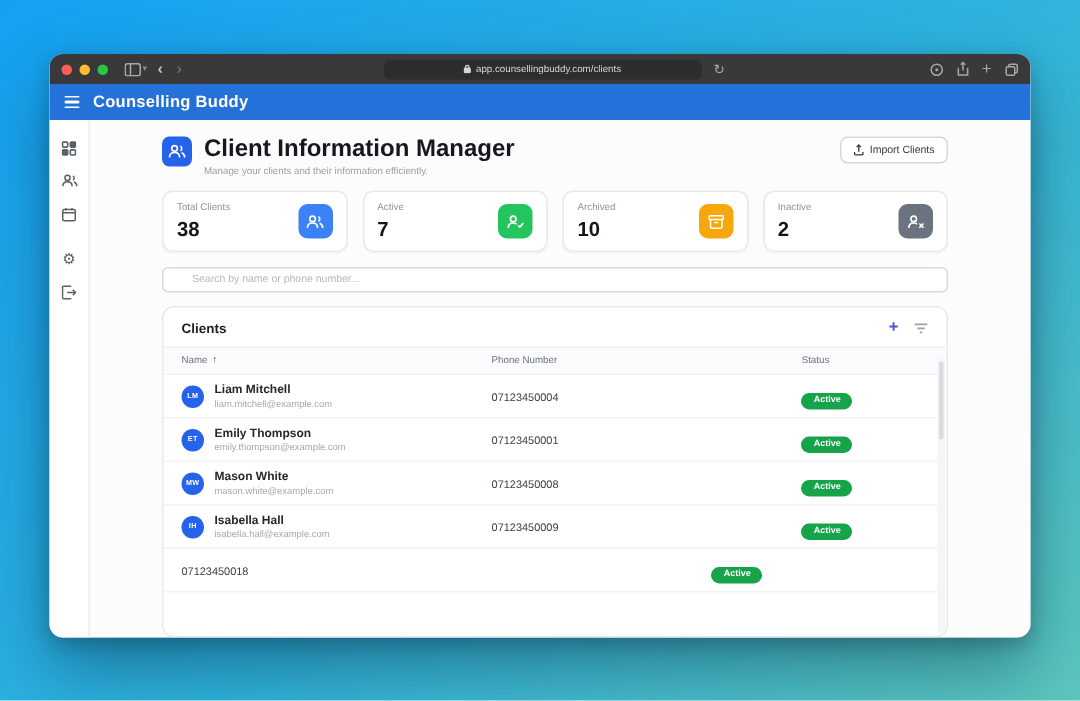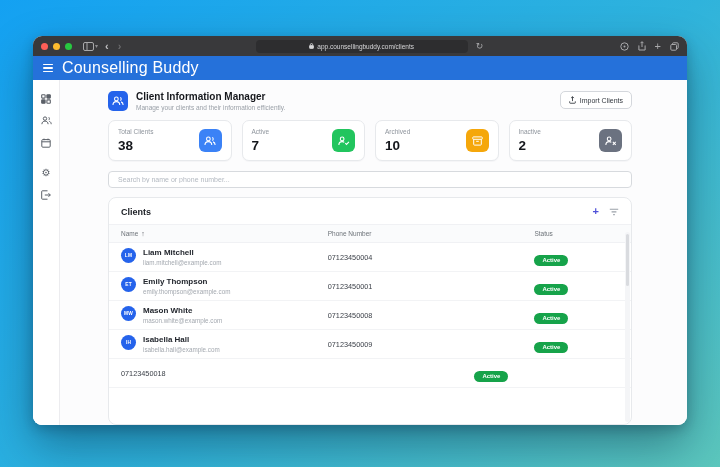--- a/index.html
+++ b/index.html
@@ -34,39 +34,39 @@
     color:#d6d6d8; font-size:6.5px;
   }
   .right-ics { display:flex; align-items:center; gap:9px; margin-left:4px; }
   
   .appbar {
     height:24px; flex:0 0 24px; background:#2571da;
     display:flex; align-items:center; padding:0 10px; gap:9px;
   }
   .burger { width:10px; display:flex; flex-direction:column; gap:2px; cursor:pointer; }
   .burger i { display:block; height:1.4px; background:#fff; border-radius:1px; }
-  .app-title { color:#fff; font-size:16px; font-weight:normal; letter-spacing:.2px; }
+  .app-title { color:#fff; font-size:11px; font-weight:bold; letter-spacing:.2px; }
   
   .body-row { flex:1; display:flex; min-height:0; background:#fcfcfd; }
   .sidebar {
     width:27px; flex:0 0 27px; background:#fff; border-right:1px solid #ececef;
     display:flex; flex-direction:column; align-items:center; padding-top:13px; gap:11px;
   }
   .side-ic { color:#5b6068; display:flex; align-items:center; justify-content:center; width:12px; height:11px; font-size:10px; }
   .side-ic svg { display:block; }
   .side-gap { margin-top:8px; }
   .main { flex:1; padding:8px 55px 0 48px; min-width:0; display:flex; flex-direction:column; }
   
   .page-header { display:flex; align-items:flex-start; margin:3px 0 9px; }
   .ph-icon {
     width:20px; height:20px; border-radius:5px; background:#2563eb;
     display:flex; align-items:center; justify-content:center; flex:0 0 20px;
   }
   .ph-text { margin-left:8px; }
-  .ph-title { font-size:10px; font-weight:bold; color:#16181d; }
+  .ph-title { font-size:16px; font-weight:bold; color:#16181d; }
   .ph-sub { font-size:6.5px; color:#9aa0a8; margin-top:2px; }
   .import-btn {
     margin-left:auto; display:flex; align-items:center; gap:4px;
     border:1px solid #d4d7dc; border-radius:5px; background:#fff;
     padding:4px 8px; font-size:7px; color:#33383f; cursor:pointer;
   }
   
   .stats { display:flex; gap:10px; margin-bottom:10px; }
   .stat-card {
     flex:1; background:#fff; border:1px solid #e7e9ec; border-radius:7px;
@@ -75,21 +75,21 @@
   }
   .stat-label { font-size:6.5px; color:#8e949c; }
   .stat-value { font-size:13.5px; font-weight:bold; color:#14161b; margin-top:3px; }
   .stat-ic {
     width:23px; height:23px; border-radius:6px; display:flex;
     align-items:center; justify-content:center; flex:0 0 23px;
   }
   
   .search-input {
     width:100%; height:17px; border:1px solid #d7dade; border-radius:4px;
-    font-size:7px; padding:0 9px; color:#33383f; background:#fff; outline:none;
+    font-size:7px; padding:0 19px; color:#33383f; background:#fff; outline:none;
     font-family:"Liberation Sans", sans-serif; margin-bottom:9px;
   }
   .search-input::placeholder { color:#b3b9c1; }
   
   .clients-card {
     background:#fff; border:1px solid #e7e9ec; border-radius:8px;
     flex:1; display:flex; flex-direction:column; min-height:0; overflow:hidden;
     position:relative;
   }
   .card-head { display:flex; align-items:center; padding:8px 12px 7px;text-align:center; }
@@ -103,21 +103,21 @@
   }
   .col-name { flex:2.2; display:flex; align-items:center; gap:3px; }
   .col-phone { flex:2.2; }
   .col-status { flex:0.9; }
   .sort-arrow { font-size:7px; color:#50555b; }
   .rows { flex:1; }
   .row {
     display:flex; align-items:center; padding:0 12px; height:29px;
     border-bottom:1px solid #f2f3f5; cursor:pointer;
   }
-  .name-cell { flex:2.2; display:flex; gap:7px; min-width:0; }
+  .name-cell { flex:2.2; display:flex; align-items:center; gap:7px; min-width:0; }
   .avatar {
     width:15px; height:15px; border-radius:50%; background:#2563eb; flex:0 0 15px;
     color:#fff; font-size:4.8px; font-weight:bold;
     display:flex; align-items:center; justify-content:center; letter-spacing:.2px;
   }
   .client-name { font-size:8px; font-weight:600; color:#23272e; }
   .client-email { font-size:6.3px; color:#a4a9b0; margin-top:1.5px; }
   .phone-cell { flex:2.2; font-size:7.3px; color:#3c4149; }
   .status-cell { flex:0.9; }
   .badge {

